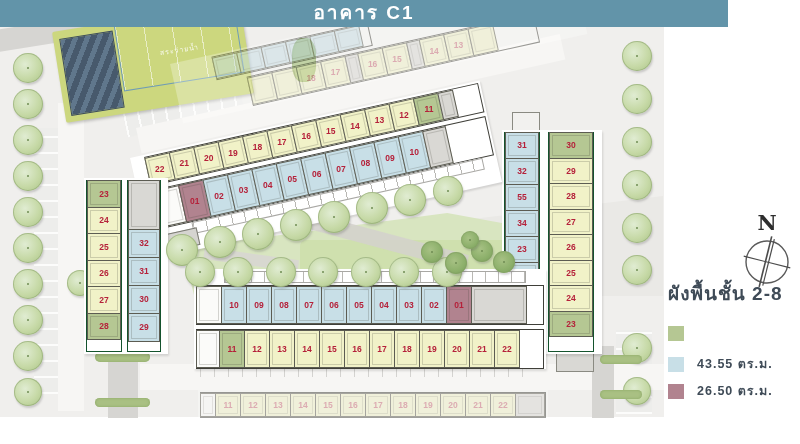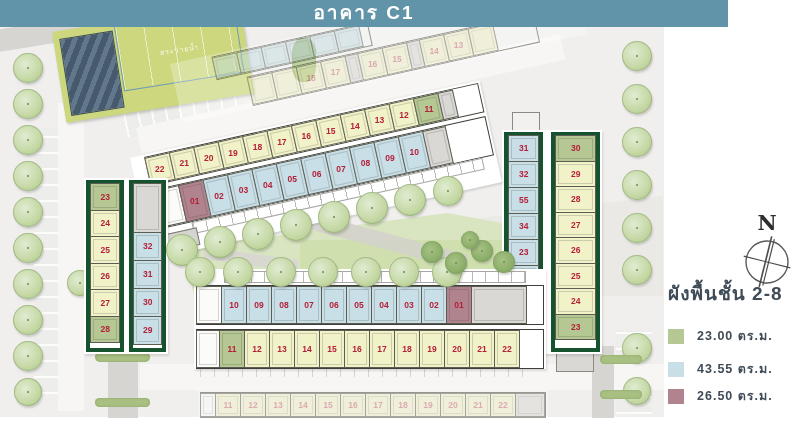--- a/index.html
+++ b/index.html
@@ -41,21 +41,21 @@
   .water{position:absolute;left:62px;top:4px;width:120px;height:64px;border:1px solid #6f9cb5;
          background:linear-gradient(90deg,#7fb0cc,#a6cbde) repeating-linear-gradient(90deg,rgba(255,255,255,.55) 0 1px,rgba(0,0,0,0) 1px 28px);
          background-blend-mode:normal;display:flex;align-items:center;justify-content:center;}
   .water:before{content:"";position:absolute;inset:0;
          background:repeating-linear-gradient(90deg,rgba(255,255,255,.55) 0 1px,rgba(0,0,0,0) 1px 28px);}
   .water span{color:rgba(255,255,255,.85);font-size:7px;letter-spacing:1px;z-index:2;}
 
   
   .bwrap{background:#ffffff;padding:2px;z-index:20;box-shadow:1px 2px 2px rgba(0,0,0,.12);}
   .cells-row{display:flex;border:1px solid #3f3f39;}
-  .cells-col{display:flex;flex-direction:column;border:4px solid #14532d;}
+  .cells-col{display:flex;flex-direction:column;border:1px solid #14532d;}
   .unit{position:relative;box-sizing:border-box;border:1px solid #5c5c52;margin-left:-1px;
         display:flex;align-items:center;justify-content:center;flex:none;}
   .cells-col .unit{margin-left:0;margin-top:-1px;width:100%;}
   .unit:after{content:"";position:absolute;inset:2px;border:1px solid rgba(70,70,58,.22);}
   .t-y{background:var(--unit_yellow);} .t-g{background:var(--unit_green);}
   .t-b{background:var(--unit_blue);}   .t-r{background:var(--unit_red);}
   .t-s{background:#d9d8d4;} .t-w{background:#fbfbf9;}
   .cells-row .unit{width:26px;}
   .uno{font-size:8.5px;font-weight:bold;color:var(--unit_number);line-height:1;z-index:2;}
   .balc{background:#fff;border:1px solid #a9a8a4;height:10px;
@@ -480,21 +480,20 @@
         <line x1="31.6" y1="24" x2="31.6" y2="72" stroke-width="1.2"></line>
         <line x1="6" y1="48" x2="54" y2="48" stroke-width="1.2"></line>
       </g>
     </svg>
   </div>
 
   <div class="abs legend">
     <div class="title">ผังพื้นชั้น 2-8</div>
     <div class="item">
       <div class="sw sw-g"></div>
-      <div class="lbl">23.00 ตร.ม.</div>
     </div>
     <div class="item gap">
       <div class="sw sw-b"></div>
       <div class="lbl">43.55 ตร.ม.</div>
     </div>
     <div class="item">
       <div class="sw sw-r"></div>
       <div class="lbl">26.50 ตร.ม.</div>
     </div>
   </div>

